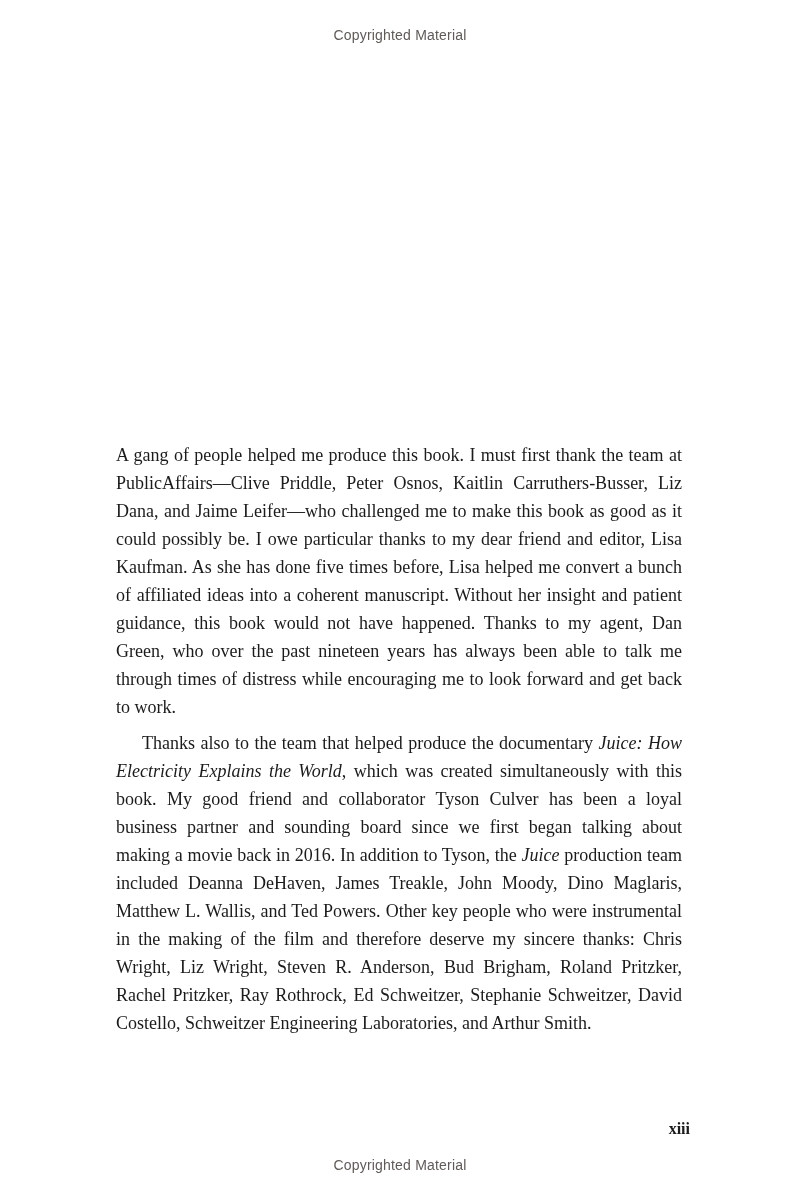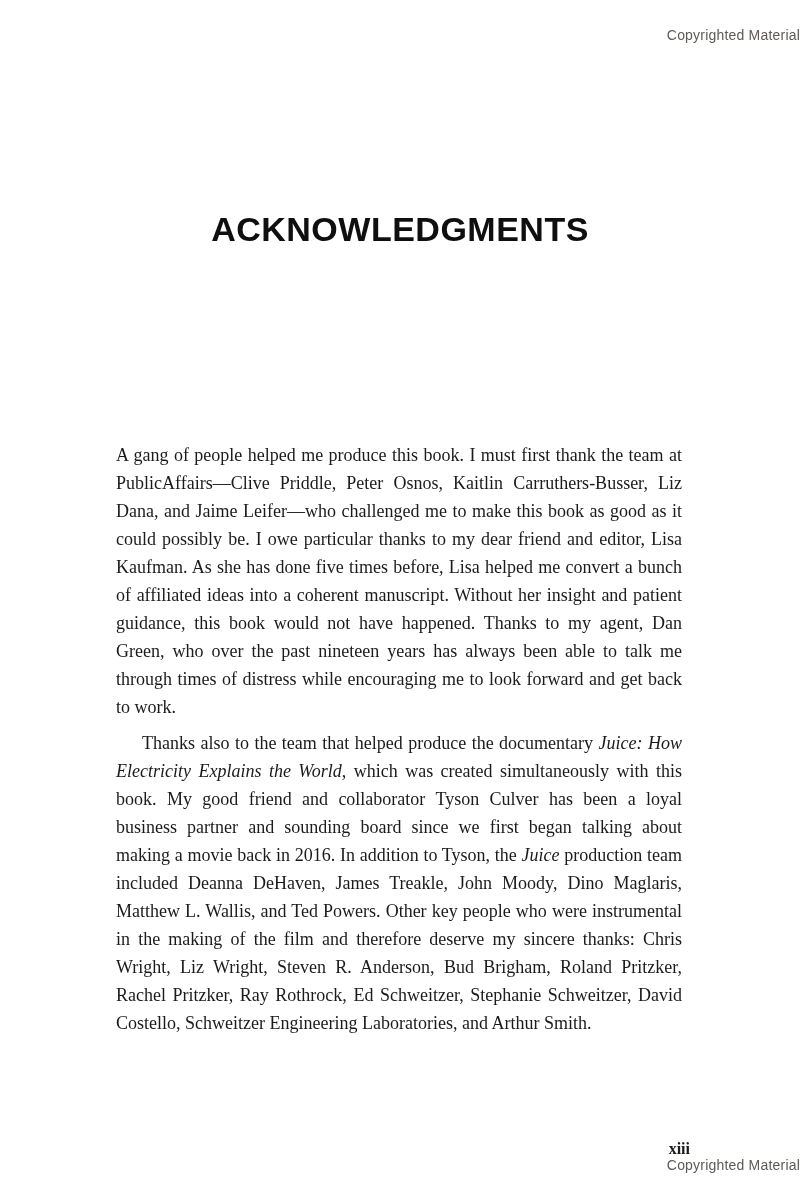--- a/index.html
+++ b/index.html
@@ -12,21 +12,21 @@
     width: 800px;
     height: 1200px;
     margin: 0 auto;
     background: #ffffff;
     overflow: hidden;
   }
   .notice {
     position: absolute;
     left: 0;
     right: 0;
-    text-align: right;
+    text-align: center;
     font-family: "Liberation Sans", sans-serif;
     font-size: 14px;
     color: #5f5a58;
     letter-spacing: 0.2px;
   }
   .notice.top { top: 27px; }
   .notice.bottom { top: 1157px; }
   .title {
     position: absolute;
     top: 210px;
@@ -64,31 +64,29 @@
   .folio {
     position: absolute;
     top: 1120px;
     left: 108px;
     width: 582px;
     text-align: right;
     font-family: "Liberation Serif", serif;
     font-weight: 700;
     font-size: 16px;
     color: #1b1b1b;
-    margin-top: 20px;
   }
 </style>
 </head>
 <body>
 
 <div class="page">
 
   <div class="notice top">Copyrighted Material</div>
 
-  <h1 class="title">ACKNOWLEDGMENTS</h1>
 
   <div class="body-block">
 
     <p><span>A gang of people helped me produce this book. I must first thank the team at PublicAffairs—Clive Priddle, Peter Osnos, Kaitlin Carruthers-Busser, Liz Dana, and Jaime Leifer—who challenged me to make this book as good as it could possibly be. I owe particular thanks to my dear friend and editor, Lisa Kaufman. As she has done five times before, Lisa helped me convert a bunch of affiliated ideas into a coherent manuscript. Without her insight and patient guidance, this book would not have happened. Thanks to my agent, Dan Green, who over the past nineteen years has always been able to talk me through times of distress while encouraging me to look forward and get back to work.</span></p>
 
     <p class="indent"><span>Thanks also to the team that helped produce the documentary </span><span class="italic">Juice: How Electricity Explains the World</span><span>, which was created simultaneously with this book. My good friend and collaborator Tyson Culver has been a loyal business partner and sounding board since we first began talking about making a movie back in 2016. In addition to Tyson, the </span><span class="italic">Juice</span><span> production team included Deanna DeHaven, James Treakle, John Moody, Dino Maglaris, Matthew L. Wallis, and Ted Powers. Other key people who were instrumental in the making of the film and therefore deserve my sincere thanks: Chris Wright, Liz Wright, Steven R. Anderson, Bud Brigham, Roland Pritzker, Rachel Pritzker, Ray Rothrock, Ed Schweitzer, Stephanie Schweitzer, David Costello, Schweitzer Engineering Laboratories, and Arthur Smith.</span></p>
 
   </div>
 
   <div class="folio">xiii</div>

